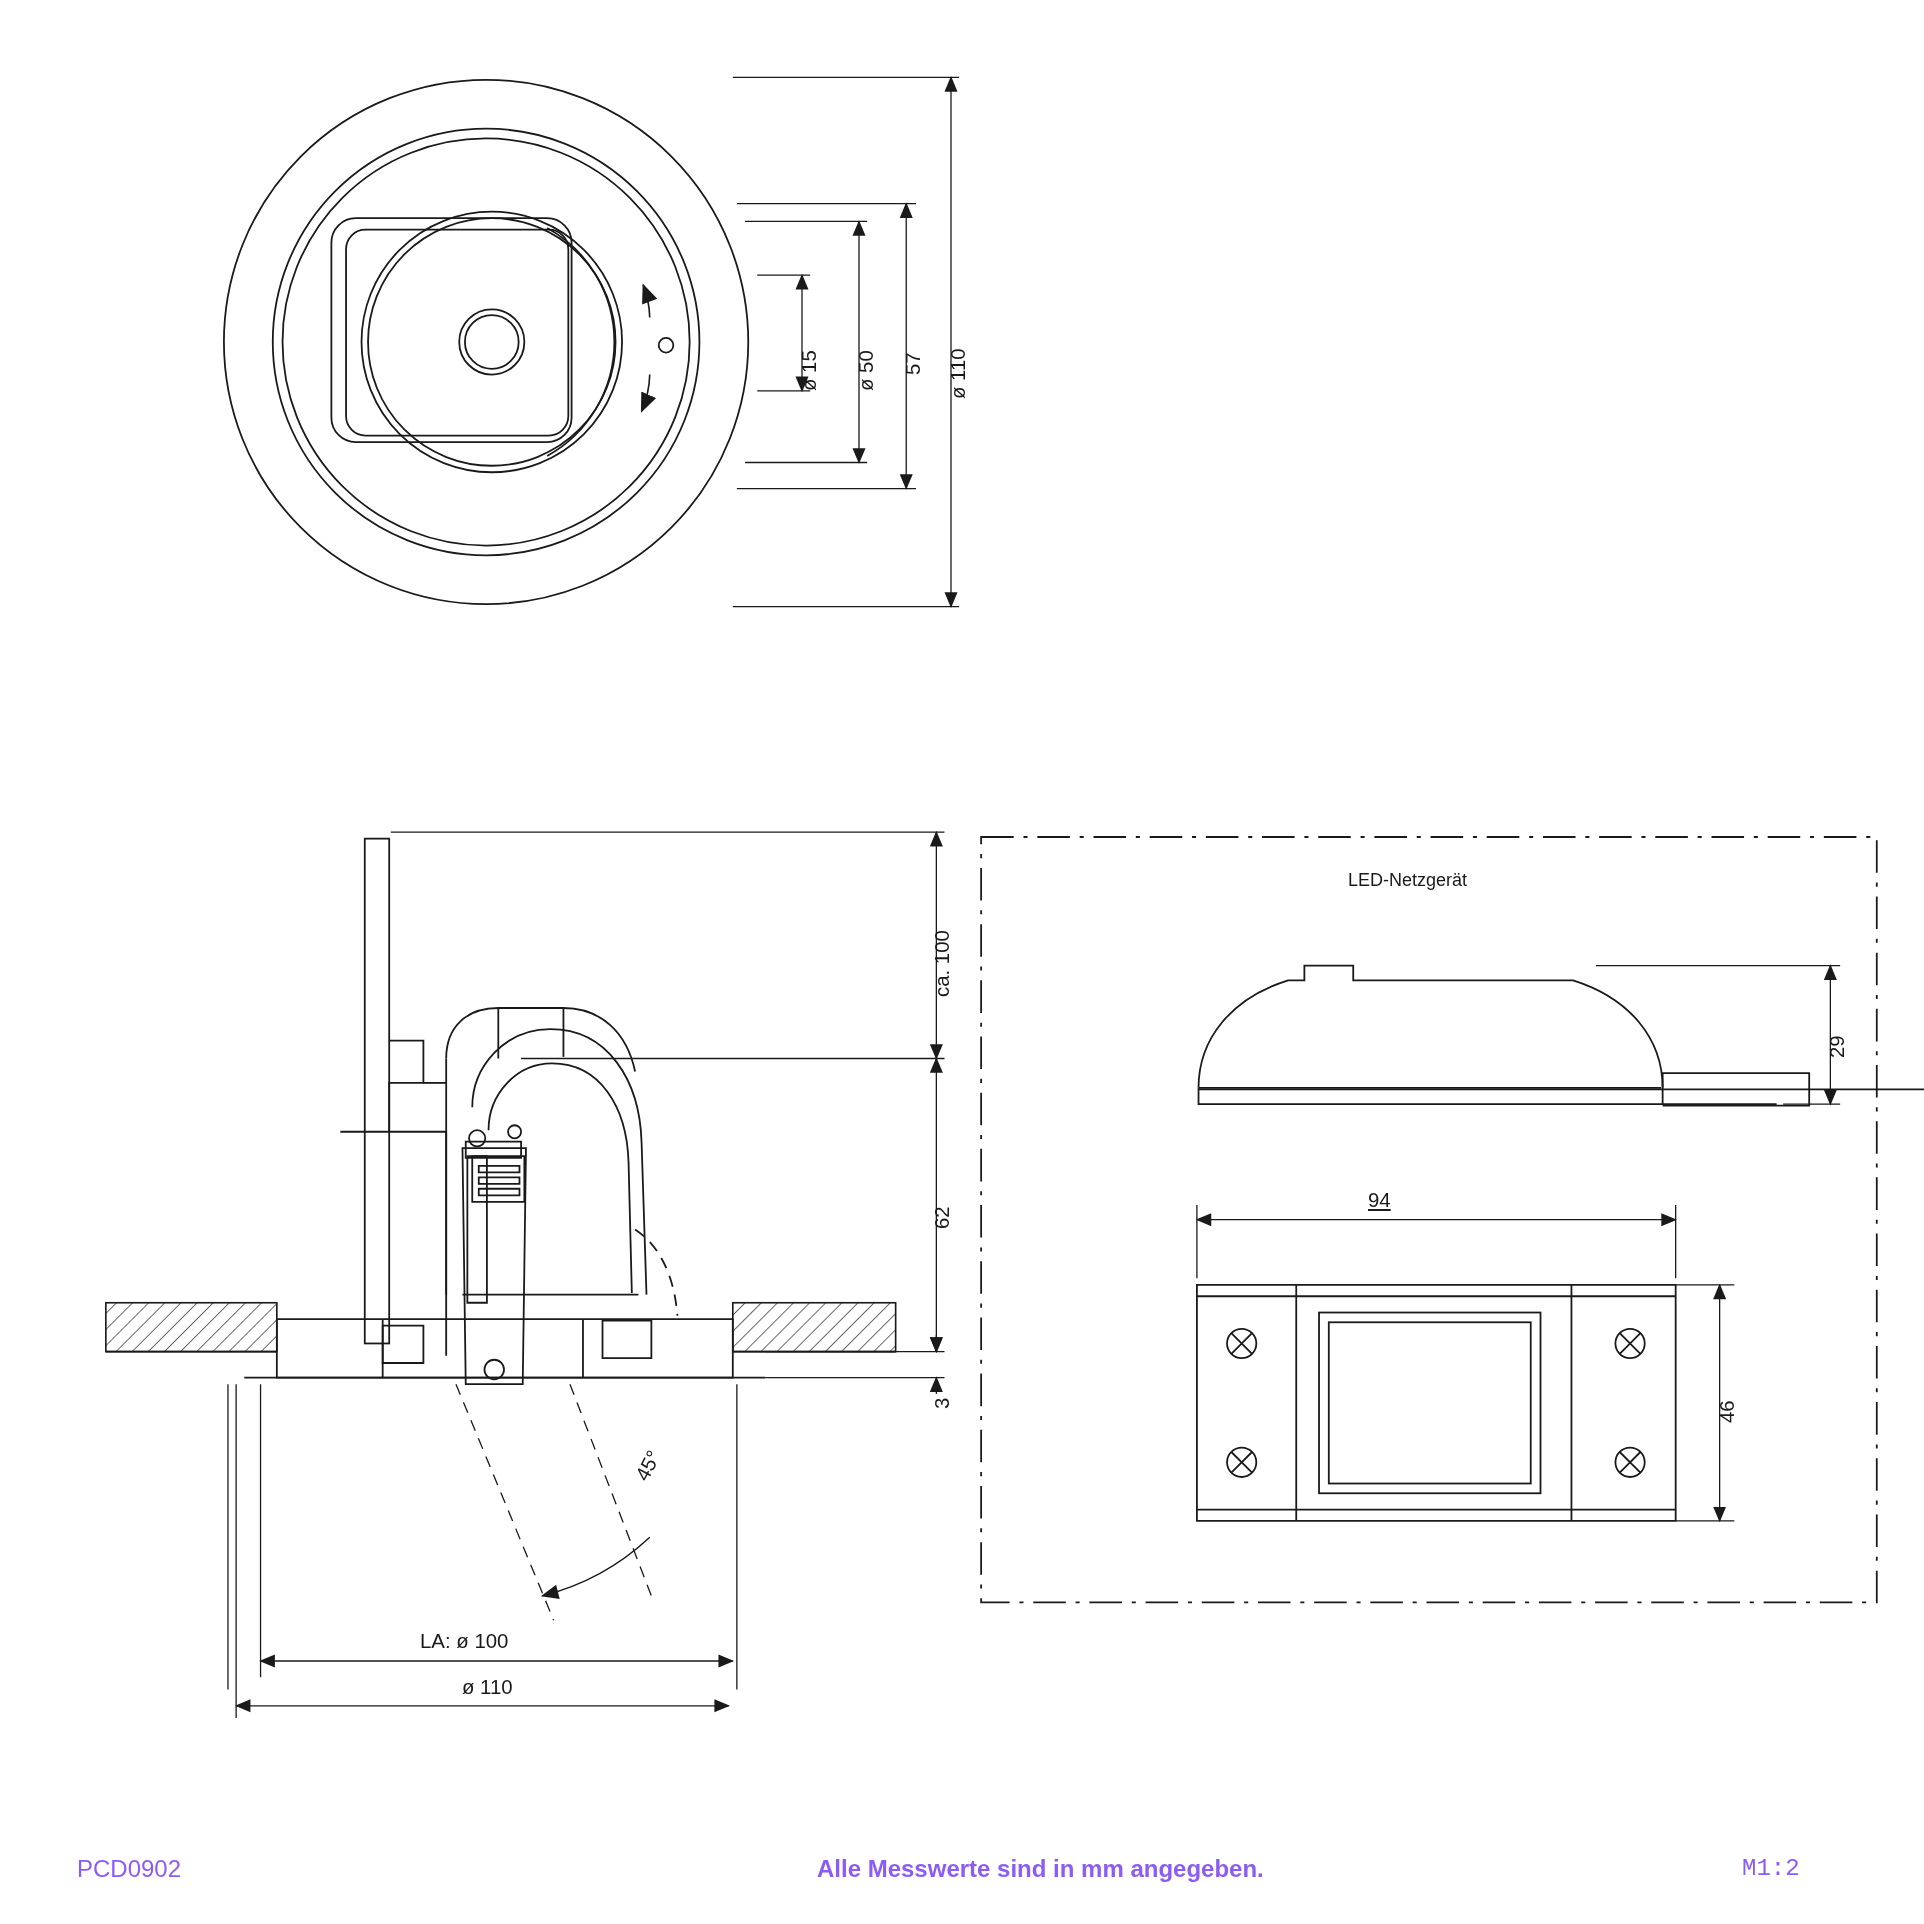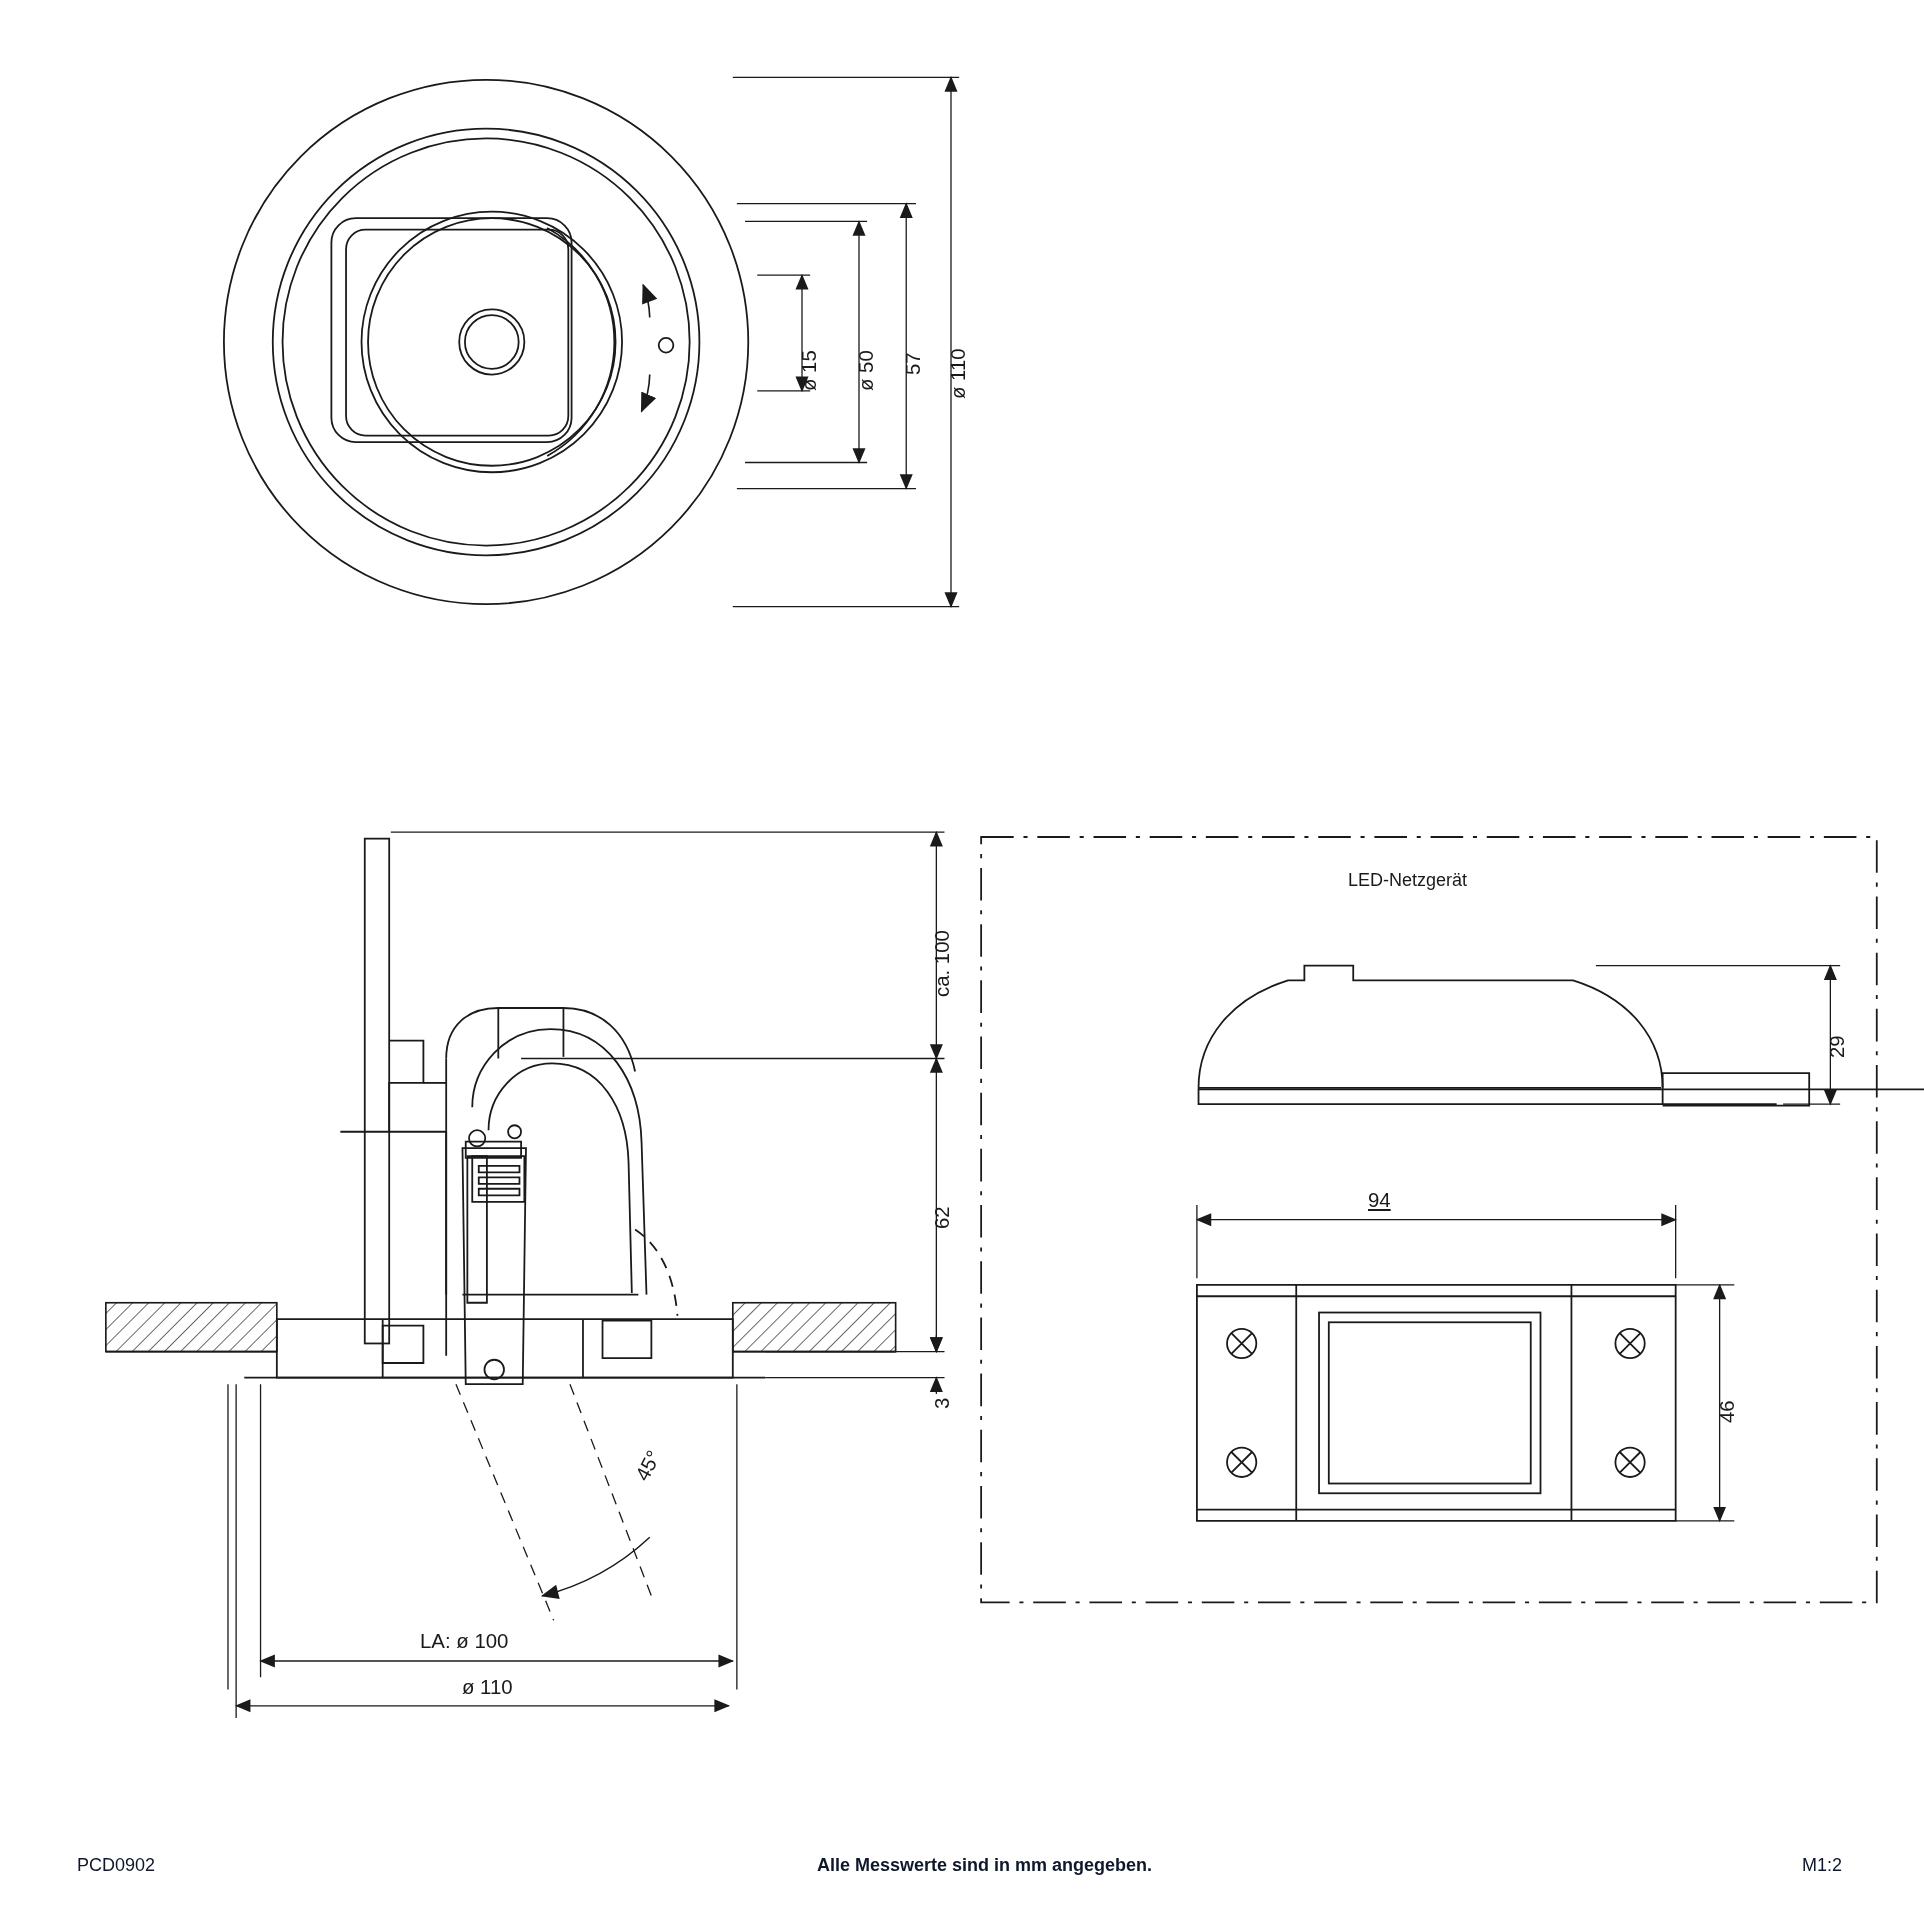--- a/index.html
+++ b/index.html
@@ -1,21 +1,21 @@
 <!DOCTYPE html>
 <html style="font-size:13px"><head>
 <meta charset="utf-8">
 <style>
   html,body{margin:0;padding:0;background:#ffffff;}
   body{width:1924px;height:1924px;position:relative;font-family:"Liberation Sans",sans-serif;color:#1a1a1a;}
   .sheet{position:absolute;left:0;top:0;width:1924px;height:1924px;}
   svg{position:absolute;left:0;top:0;}
   .lbl{position:absolute;font-size:20.4px;color:#1a1a1a;white-space:nowrap;}
   .lbl.rot{transform:rotate(-90deg);transform-origin:left top;}
-  .footer{position:absolute;font-size:18px;color:#0f172a;white-space:nowrap;}
+  .footer{position:absolute;font-size:24px;color:#8b5cf6;white-space:nowrap;}
 </style>
 </head>
 <body>
 
 <div class="sheet">
 
   <svg width="1924" height="1924" viewBox="0 0 2363 2363">
     <defs>
       <marker id="ar" markerWidth="14" markerHeight="14" refX="11" refY="5" orient="auto">
         <path d="M0,0 L12,5 L0,10 z" fill="#1a1a1a"></path>
@@ -187,16 +187,16 @@
   <div class="lbl" style="left:420px;top:1630px;">LA: ø 100</div>
   <div class="lbl" style="left:462px;top:1676px;">ø 110</div>
 
   <div class="lbl" style="left:1348px;top:870px;font-size:18px;">LED-Netzgerät</div>
   <div class="lbl rot" style="left:1826px;top:1058px;">29</div>
   <div class="lbl" style="left:1368px;top:1189px;text-decoration:underline;">94</div>
   <div class="lbl rot" style="left:1716px;top:1423px;">46</div>
 
   <div class="footer" style="left:77px;top:1855px;">PCD0902</div>
   <div class="footer" style="left:817px;top:1855px;font-weight:bold;">Alle Messwerte sind in mm angegeben.</div>
-  <div class="footer" style="left:1802px;top:1855px;">M1:2</div>
+  <div class="footer" style="left:1742px;top:1855px;font-family:Liberation Mono, monospace;">M1:2</div>
 
 </div>
 
 
 </body></html>

